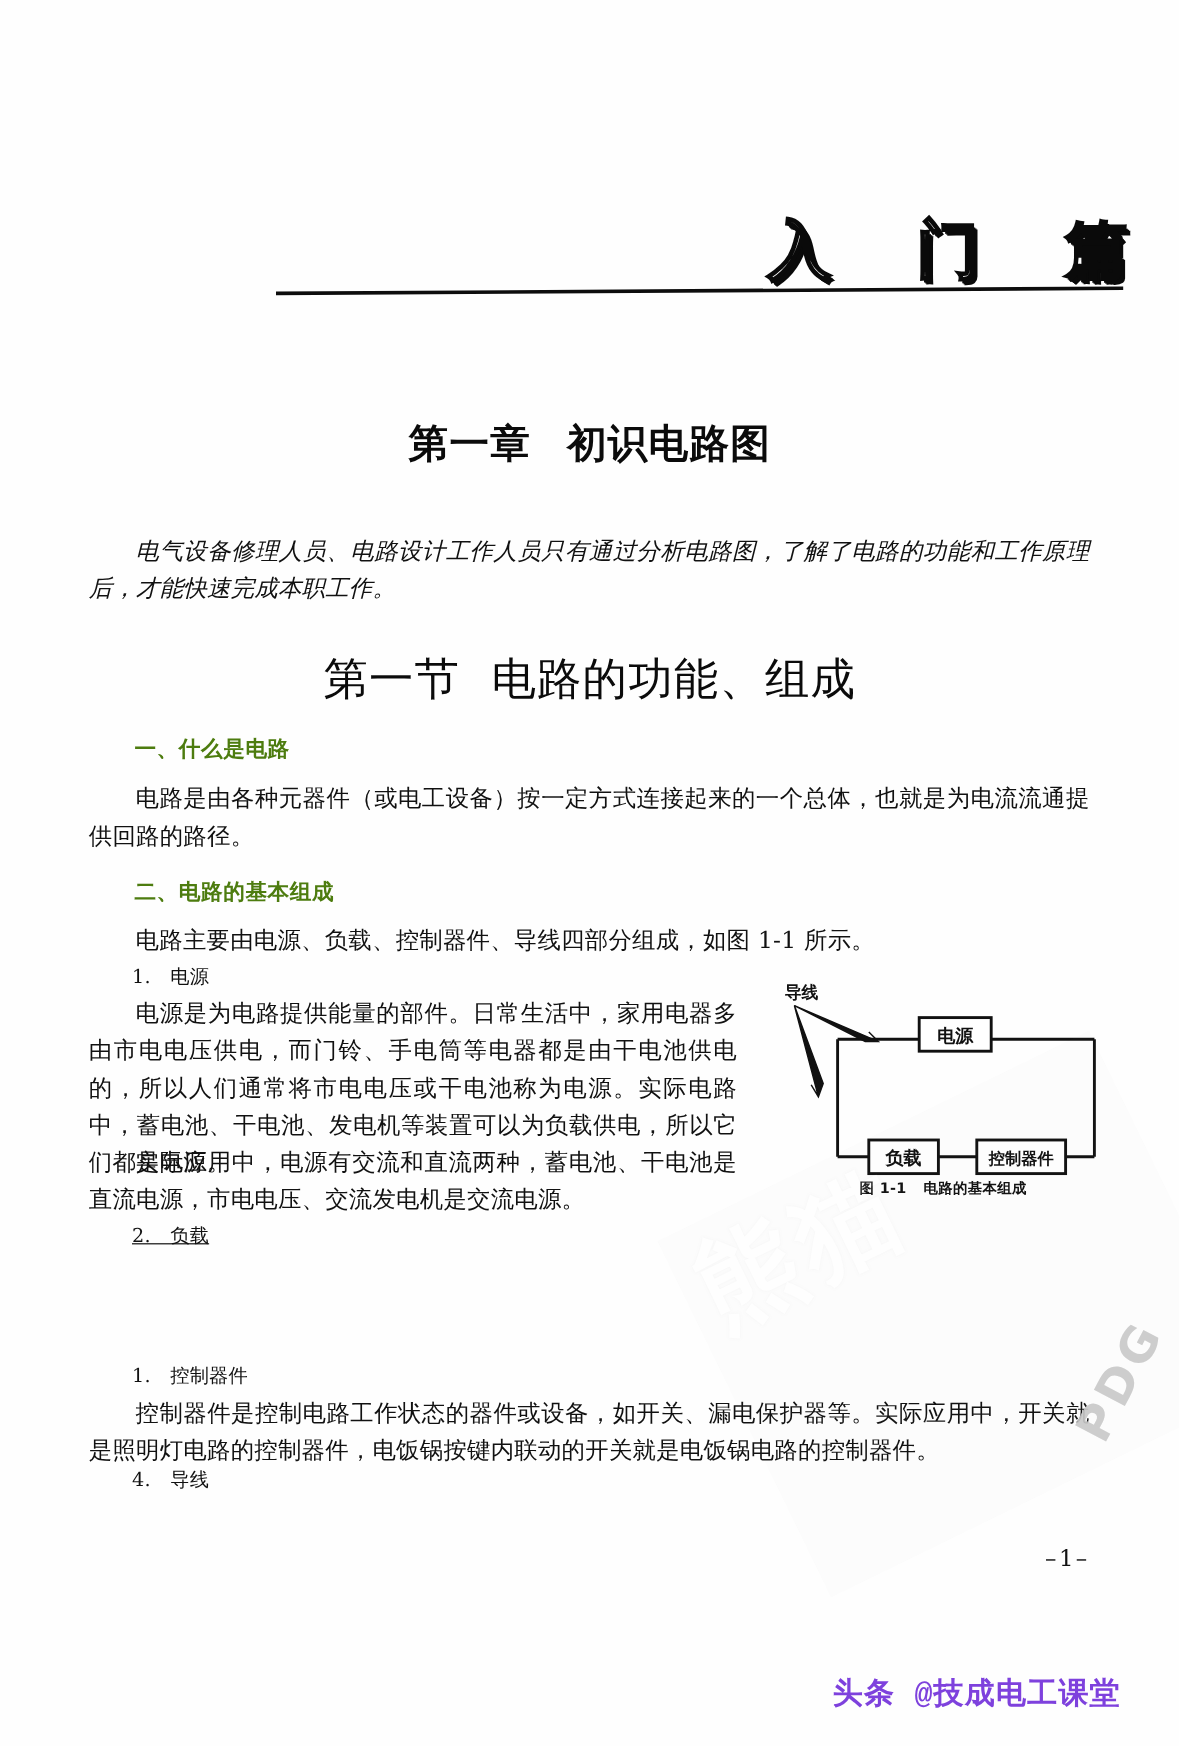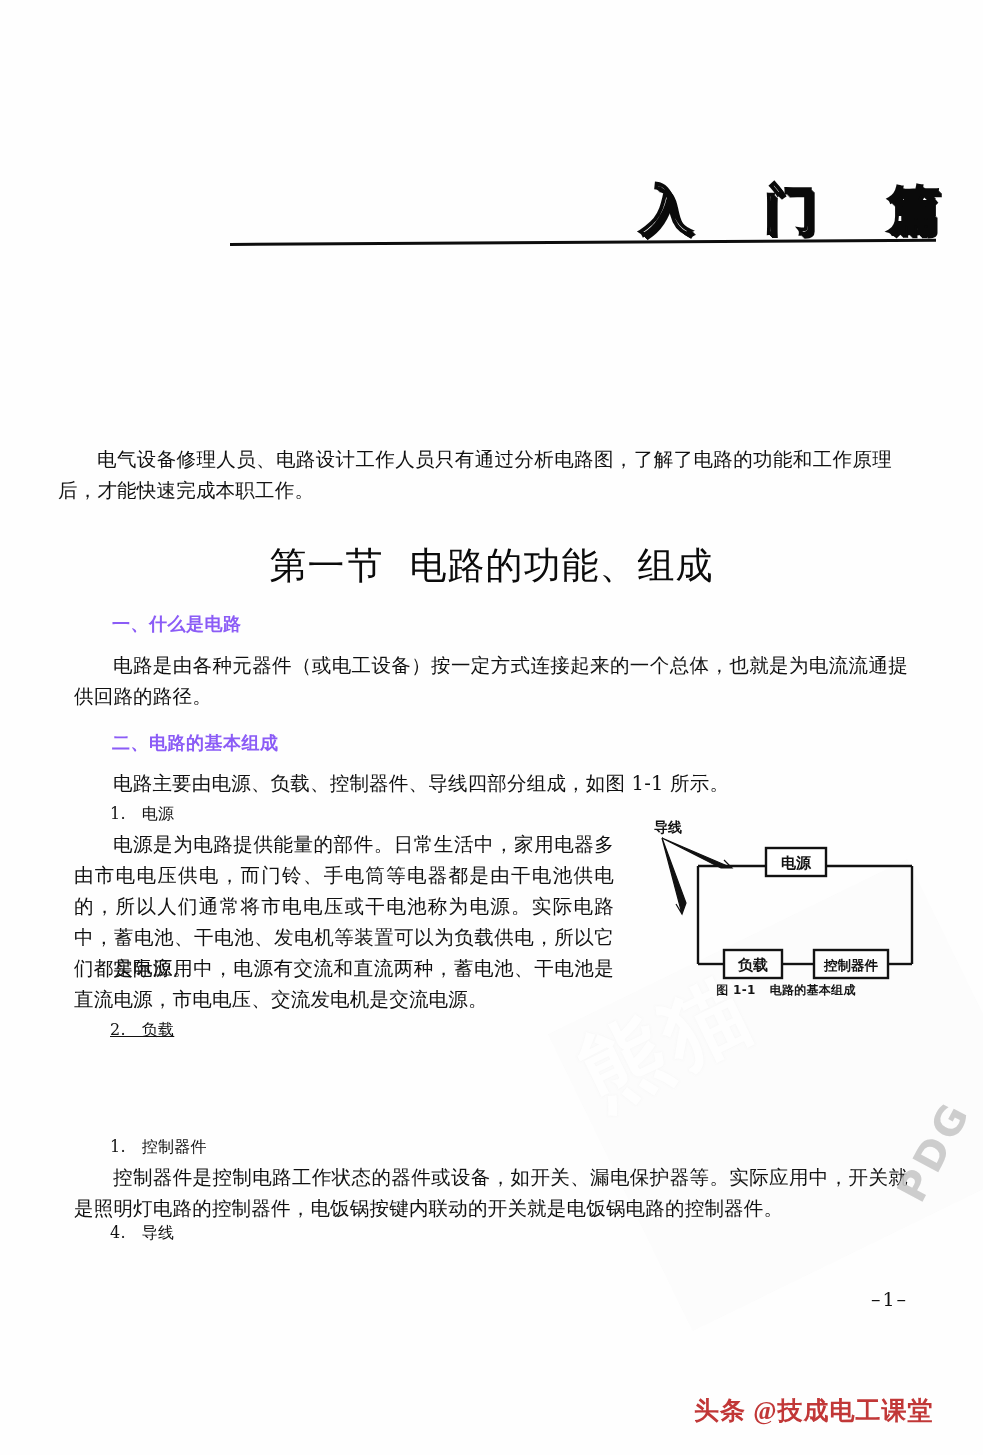--- a/index.html
+++ b/index.html
@@ -81,21 +81,21 @@
     letter-spacing: 1px;
     color: #0b0b0b;
   }
   .section-title .gap { display:inline-block; width: 26px; }
 
   .sub-head {
     position: absolute;
     font-family: "DejaVu Sans", "Liberation Sans", sans-serif;
     font-size: 18px;
     font-weight: 700;
-    color: #8b5cf6;
+    color: #4d7c0f;
     letter-spacing: 0.5px;
   }
 
   
   .para {
     position: absolute;
     font-family: "DejaVu Serif", "Liberation Serif", serif;
     font-size: 19.5px;
     line-height: 31px;
     color: #111111;
@@ -189,42 +189,45 @@
     font-weight: 700;
     letter-spacing: 4px;
     color: #c9c9c9;
     opacity: 0.9;
     pointer-events: none;
   }
   .wm-bottom {
     position: absolute;
     left: 694px;
     top: 1394px;
-    font-family: Liberation Serif, serif;
+    font-family: Liberation Mono, monospace;
     font-size: 25px;
     font-weight: 700;
-    color: #b91c1c;
+    color: #6d28d9;
     letter-spacing: 1px;
     opacity: 0.88;
   }
 </style>
 </head>
 <body>
 
 <div id="page">
 
   <div class="section-banner">
     <span class="banner-char">入</span>
     <span class="banner-char">门</span>
     <span class="banner-char">篇</span>
   </div>
   <div class="banner-rule"></div>
 
-
-  <div class="para indent" style="left:58px; top:444px; width:834px;">电气设备修理人员、电路设计工作人员只有通过分析电路图，了解了电路的功能和工作原理后，才能快速完成本职工作。</div>
+  <div class="chapter-title">
+    <span>第一章</span><span class="gap"></span><span>初识电路图</span>
+  </div>
+
+  <div class="para indent" style="left:74px; top:444px; width:834px;font-style:italic;">电气设备修理人员、电路设计工作人员只有通过分析电路图，了解了电路的功能和工作原理后，才能快速完成本职工作。</div>
 
   <div class="section-title">
     <span>第一节</span><span class="gap"></span><span>电路的功能、组成</span>
   </div>
 
   <div class="sub-head" style="left:112px; top:612px;">一、什么是电路</div>
   <div class="para indent" style="left:74px; top:650px; width:834px;">电路是由各种元器件（或电工设备）按一定方式连接起来的一个总体，也就是为电流流通提供回路的路径。</div>
 
   <div class="sub-head" style="left:112px; top:731px;">二、电路的基本组成</div>
   <div class="para indent" style="left:74px; top:768px; width:834px;">电路主要由电源、负载、控制器件、导线四部分组成，如图 1-1 所示。</div>

